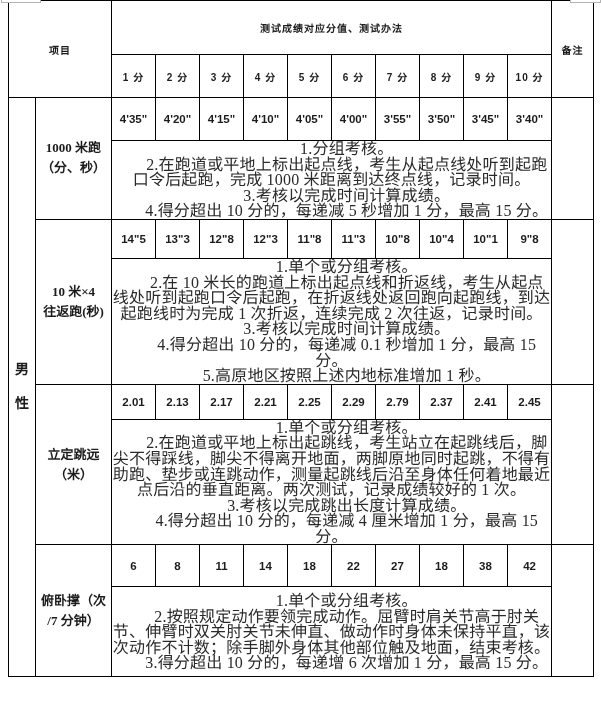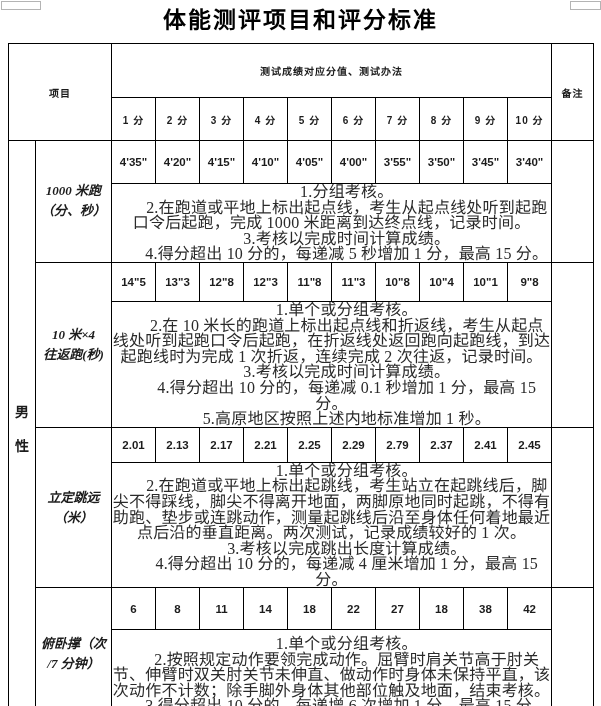--- a/index.html
+++ b/index.html
@@ -59,21 +59,20 @@
     white-space: pre-line;
     line-height: 34px;
     letter-spacing: 0;
   }
   .item-cell {
     font-size: 13px;
     font-weight: 600;
     white-space: pre-line;
     line-height: 20px;
     letter-spacing: 0;
-    font-style: italic;
   }
   .val {
     font-family: "Liberation Sans", "DejaVu Sans", sans-serif;
     font-size: 11.5px;
     font-weight: 600;
     letter-spacing: 0;
   }
   .method-cell {
     text-align: left;
     vertical-align: middle;
@@ -97,21 +96,20 @@
   tr.h-r4s { height: 42px; }  tr.h-r4m { height: 90px; }
 </style>
 </head>
 <body>
 
 <div class="page">
 
   <div class="artifact left"></div>
   <div class="artifact right"></div>
 
-  <div class="doc-title">体能测评项目和评分标准</div>
 
   <table class="score-table">
     <colgroup>
       <col style="width:27px">
         <col style="width:76px">
       <col style="width:44px">
         <col style="width:44px">
         <col style="width:44px">
         <col style="width:44px">
         <col style="width:44px">

